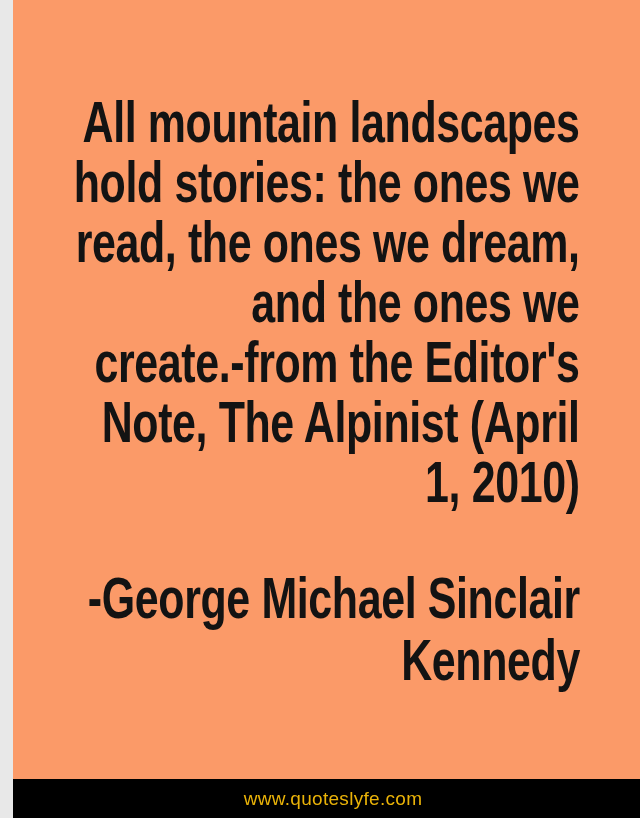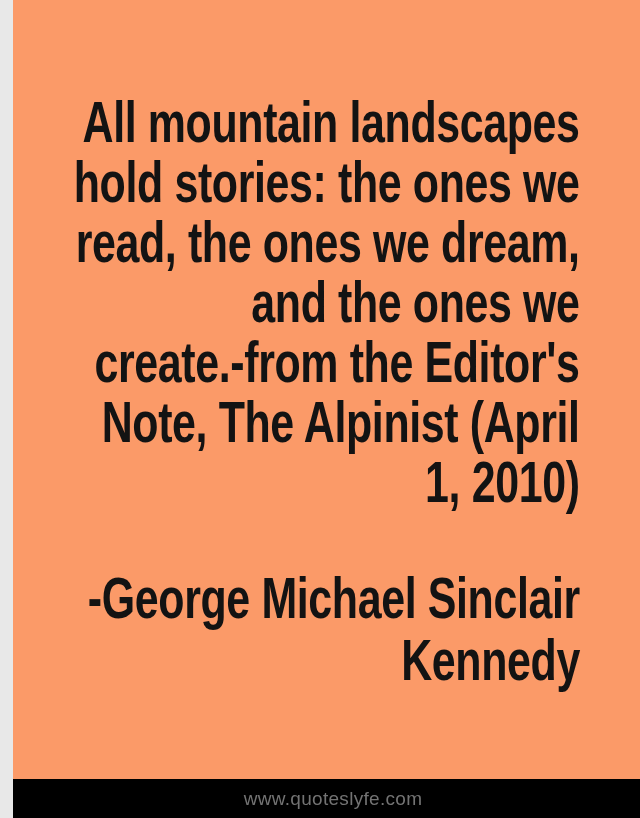--- a/index.html
+++ b/index.html
@@ -52,21 +52,21 @@
       left: 0;
       right: 0;
       bottom: 0;
       height: 39px;
       background: #000000;
       display: flex;
       align-items: center;
       justify-content: center;
     }
     .footer-url {
-      color: #737373;
+      color: #eab308;
       font-size: 19px;
       letter-spacing: 0.3px;
       font-family: "Liberation Sans", sans-serif;
     }
   </style>
 </head>
 <body>
 
 <div class="page">
 

